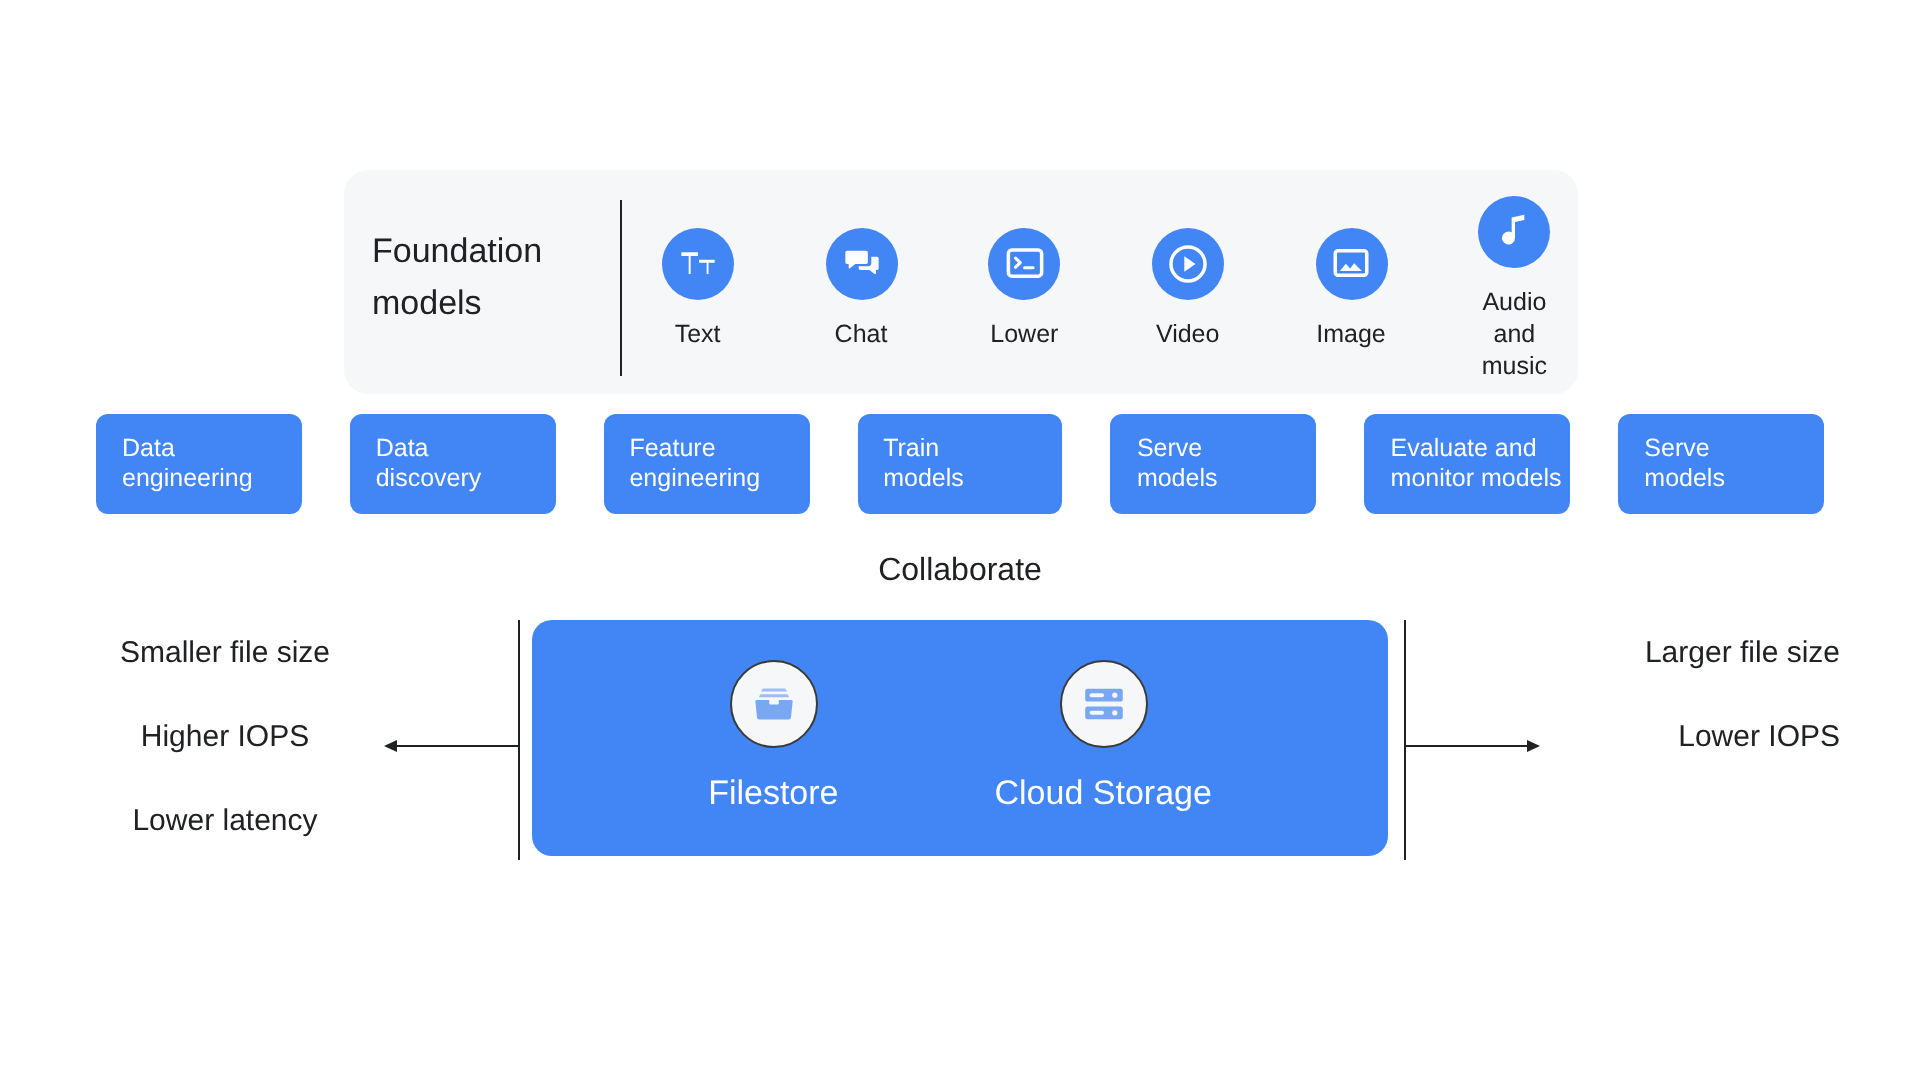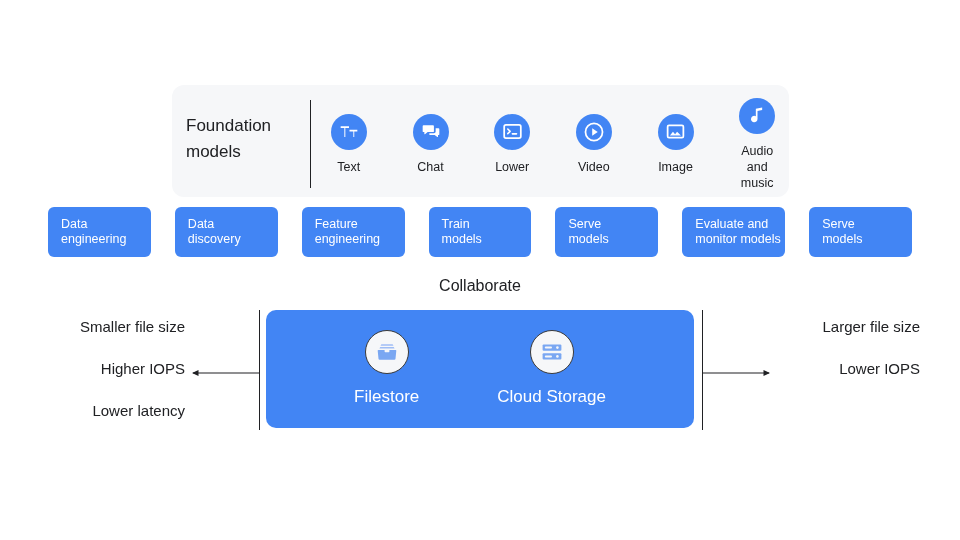--- a/index.html
+++ b/index.html
@@ -76,21 +76,21 @@
 
   .vline{position:absolute;width:1px;height:120px;top:310px;background:#202124;}
   #vline-left{left:259px;}
   #vline-right{left:702px;}
 
   .axis-arrow{position:absolute;top:365px;height:16px;}
   #arrow-left{left:190px;width:70px;}
   #arrow-right{left:702px;width:70px;}
 
   .side-labels{position:absolute;top:318px;}
-  #labels-left{left:40px;width:145px;text-align:right;}
+  #labels-left{left:40px;width:145px;text-align:center;}
   #labels-right{left:775px;width:145px;text-align:right;}
   .side-labels div{
     font-size:15px;line-height:18px;color:#202124;height:42px;
   }
 </style>
 </head>
 <body>
 
 <div class="stage">
 

